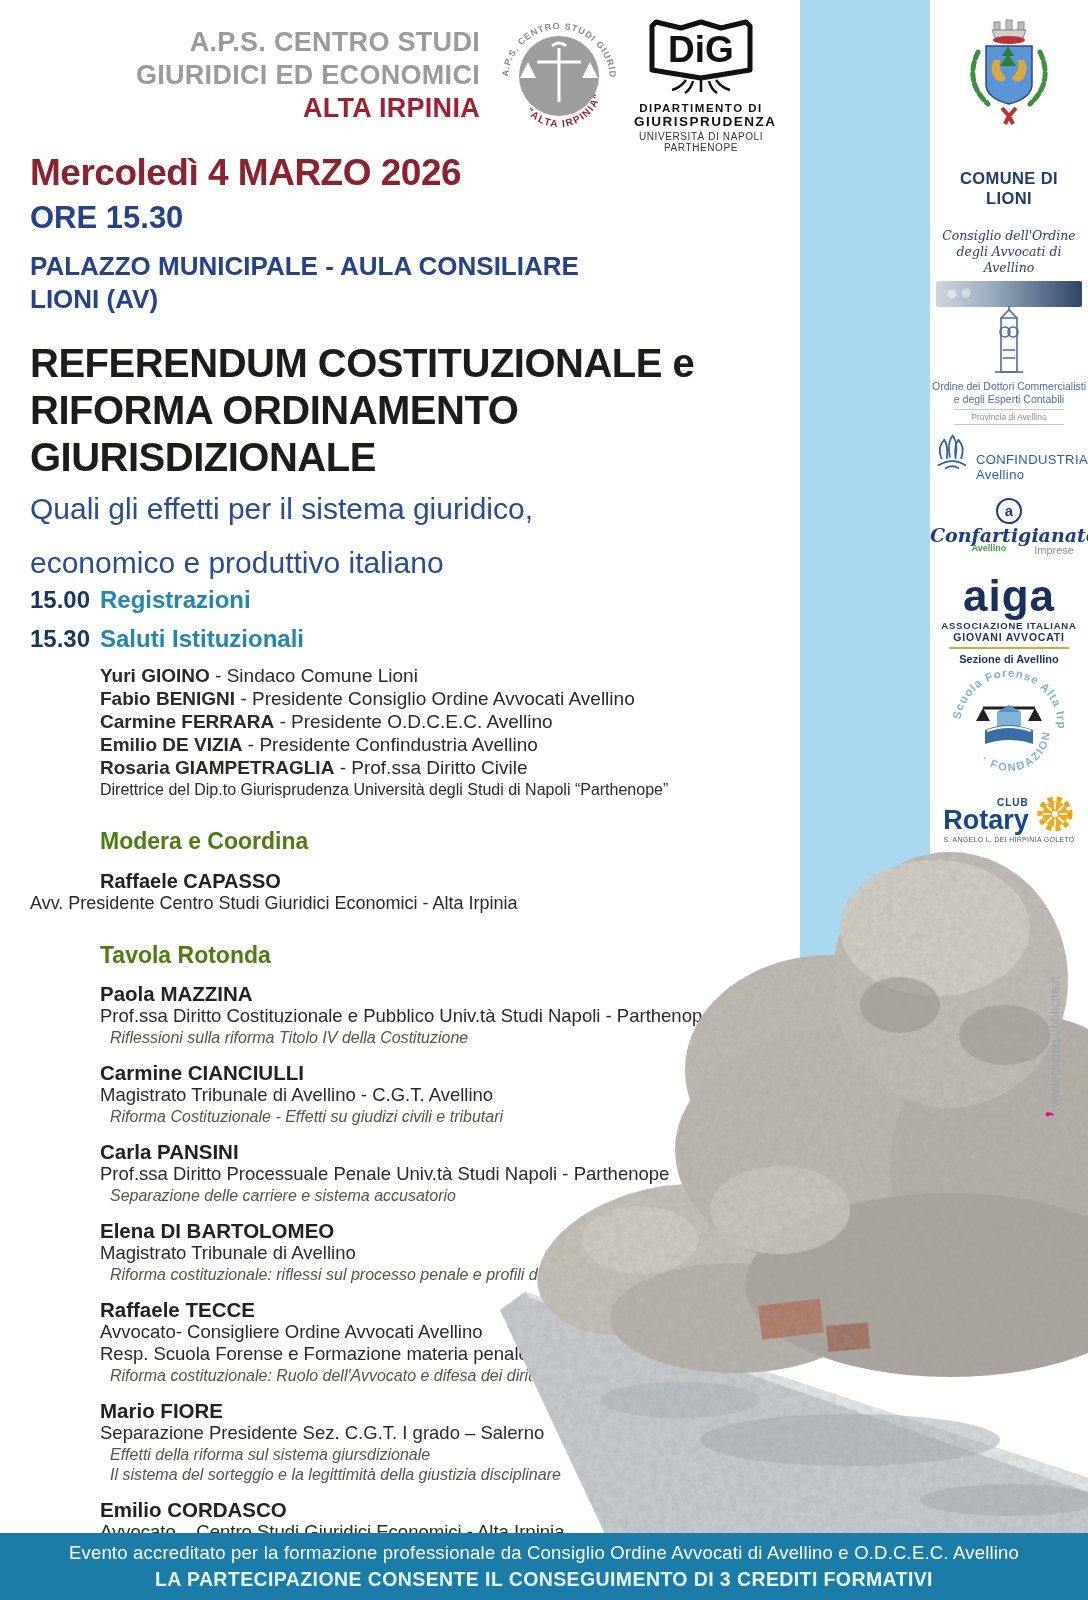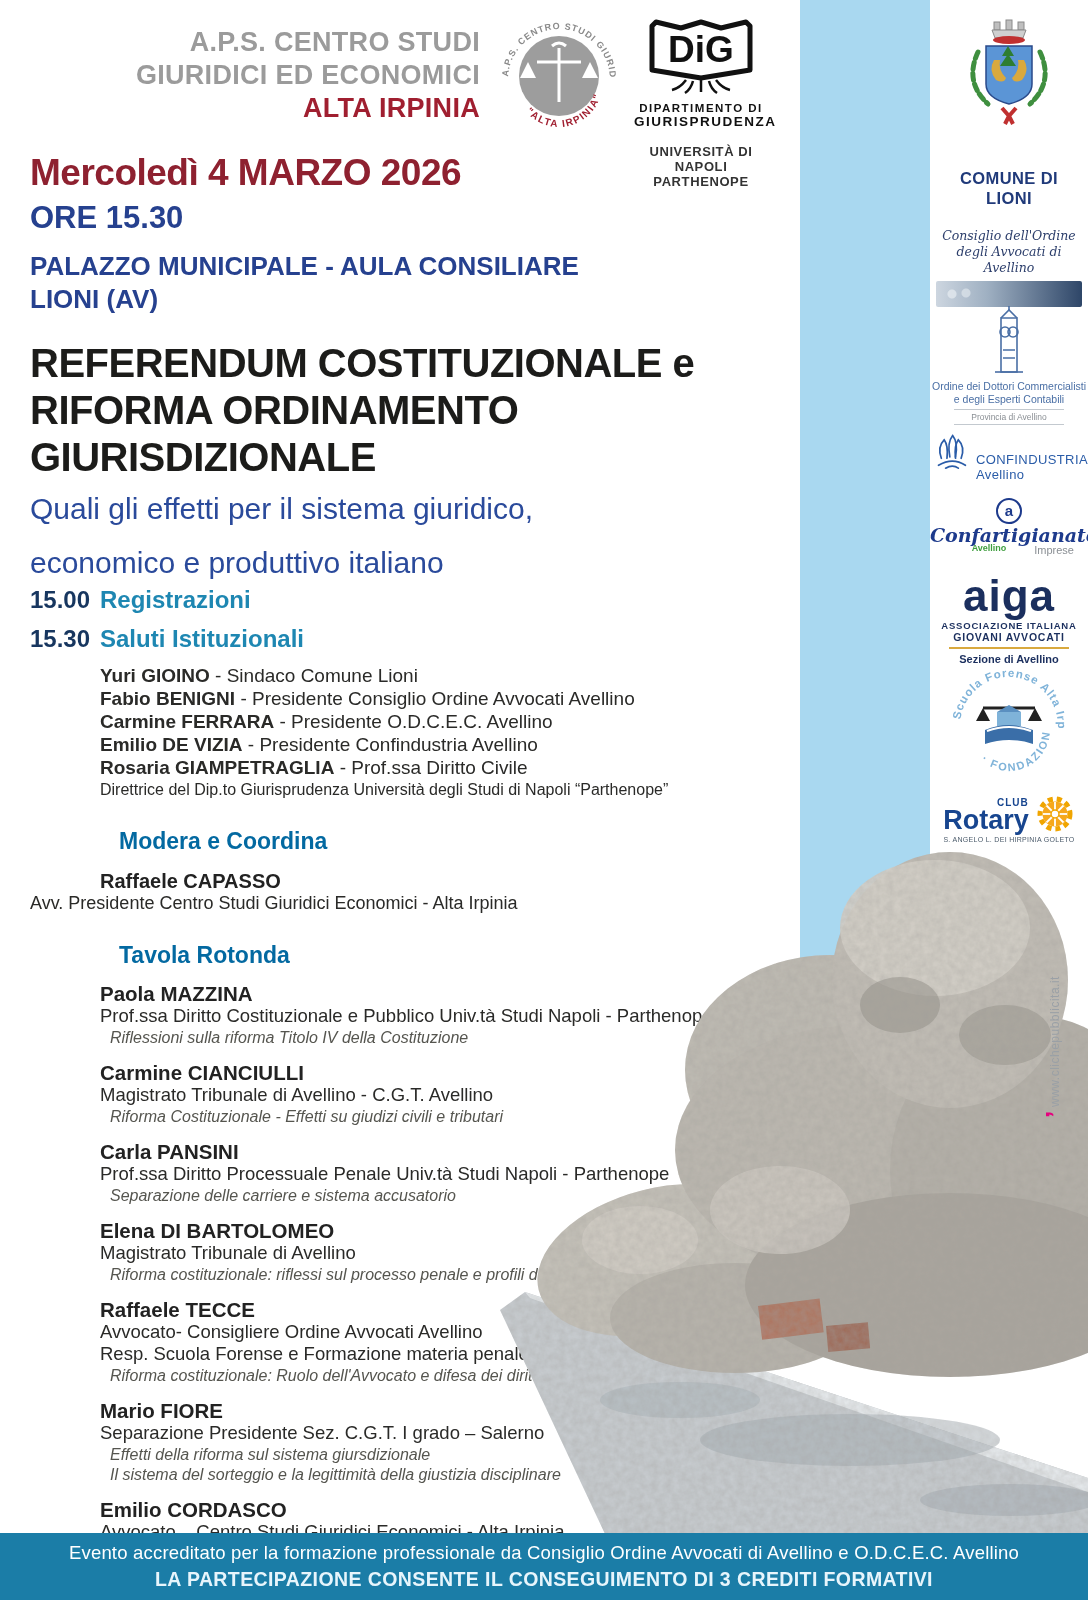--- a/index.html
+++ b/index.html
@@ -16,42 +16,42 @@
   .footer .f2{color:#e7f5fc;font-size:19.5px;font-weight:700;letter-spacing:.4px;white-space:nowrap;}
 
   
   .masthead{position:absolute;left:16px;top:26px;width:464px;text-align:right;
     font-weight:700;font-size:27px;line-height:33px;color:#9b9b9b;letter-spacing:.3px;}
   .masthead .alta{color:#a01f30;}
   .aps-logo{position:absolute;left:492px;top:10px;}
   .dig-logo{position:absolute;left:634px;top:12px;width:134px;text-align:center;}
   .dig-logo .dept1{font-size:11.5px;font-weight:700;letter-spacing:1.5px;color:#111;margin-top:2px;}
   .dig-logo .dept2{font-size:13.5px;font-weight:700;letter-spacing:1.5px;color:#111;}
-  .dig-logo .univ{font-size:13px;letter-spacing:.6px;color:#333;margin-top:15px;font-weight:bold;}
+  .dig-logo .univ{font-size:10px;letter-spacing:.6px;color:#333;margin-top:2px;}
 
   
   .date-block{position:absolute;left:30px;top:148px;}
   .date-block .date{font-size:37px;font-weight:800;color:#8e2130;letter-spacing:-.5px;line-height:50px;}
   .date-block .time{font-size:31px;font-weight:800;color:#26418f;line-height:36px;margin-top:2px;}
   .venue{position:absolute;left:30px;top:250px;font-size:26px;font-weight:700;color:#26418f;line-height:33px;}
 
   
   .title{position:absolute;left:30px;top:340px;font-size:40px;font-weight:800;
     color:#1c1c1a;line-height:47px;letter-spacing:-.5px;}
   .subtitle{position:absolute;left:30px;top:482px;font-size:30px;color:#2a4a9b;line-height:54px;font-weight:500;}
 
   
   .program{position:absolute;left:30px;top:586px;width:760px;}
   .prog-row{display:flex;align-items:baseline;margin-bottom:11px;}
   .prog-time{width:64px;font-size:24px;font-weight:800;color:#17365f;flex:none;}
   .prog-label{font-size:24px;font-weight:700;color:#1e87b2;margin-left:6px;}
   .saluti-speakers{margin-left:70px;margin-top:4px;font-size:19px;line-height:23px;color:#2a2a28;}
   .sal-line b{font-weight:700;}
   .saluti-note{margin-left:70px;font-size:16px;line-height:20px;color:#2a2a28;margin-top:1px;}
-  .sec-head{margin-left:89px;font-size:23px;font-weight:700;color:#0369a1;}
+  .sec-head{margin-left:70px;font-size:23px;font-weight:700;color:#4d7c0f;}
   .person-name{margin-left:70px;font-size:20px;font-weight:700;color:#222;line-height:24px;}
   .person-role{font-size:18px;color:#2a2a28;line-height:21px;white-space:pre-line;}
   .gap28{height:28px;}.gap20{height:20px;}.gap14{height:14px;}
   .rt-entry{margin-left:70px;margin-top:13px;}
   .rt-name{font-size:20.5px;font-weight:700;color:#222;line-height:23px;}
   .rt-role{font-size:18.5px;color:#2a2a28;line-height:22px;white-space:pre-line;}
   .rt-topic{font-size:16px;font-style:italic;color:#55554f;line-height:20px;margin-left:10px;margin-top:1px;white-space:pre-line;}
 
   
   .logo-block{position:absolute;width:158px;text-align:center;}

